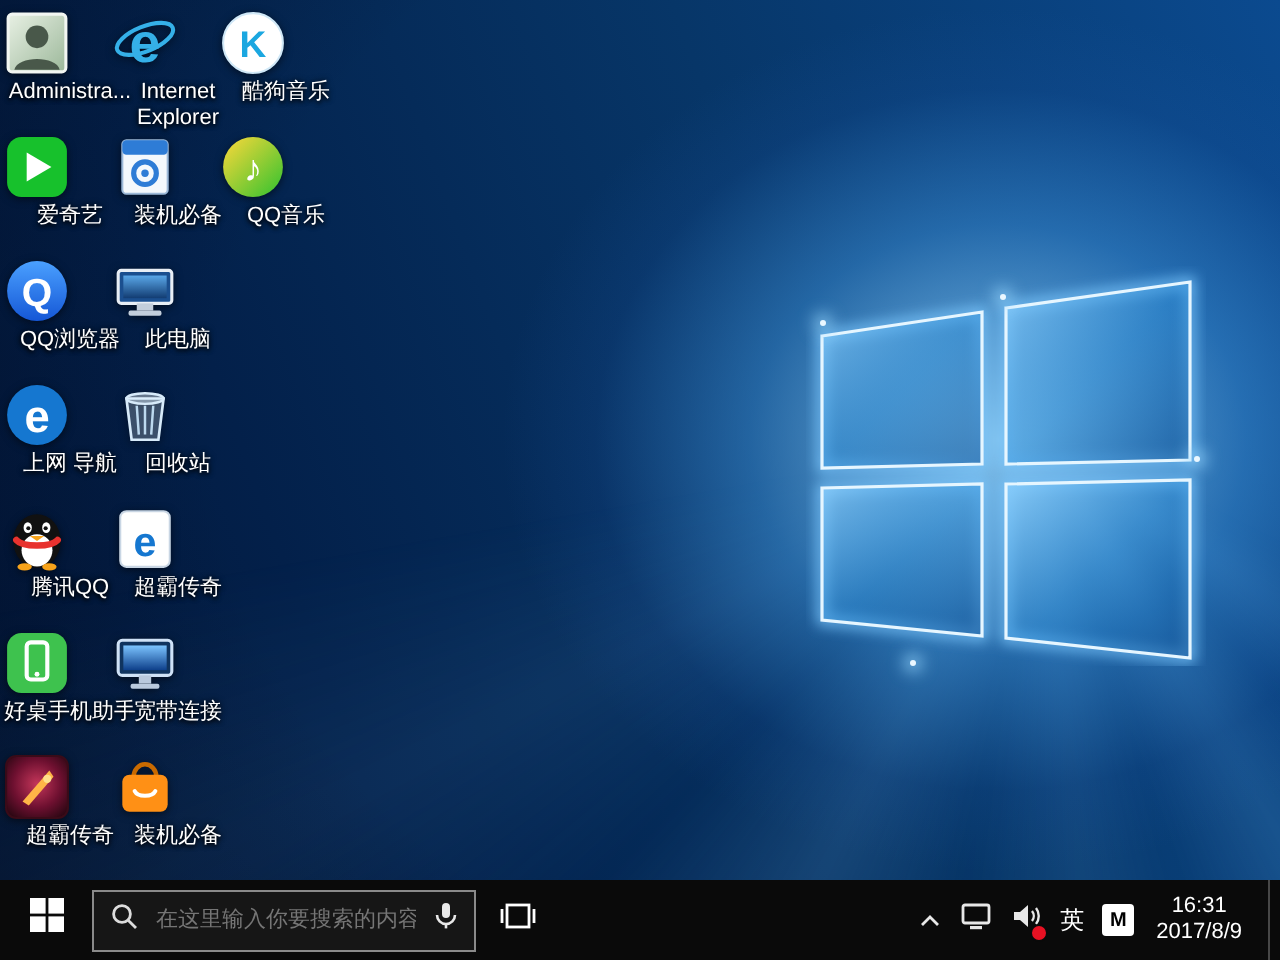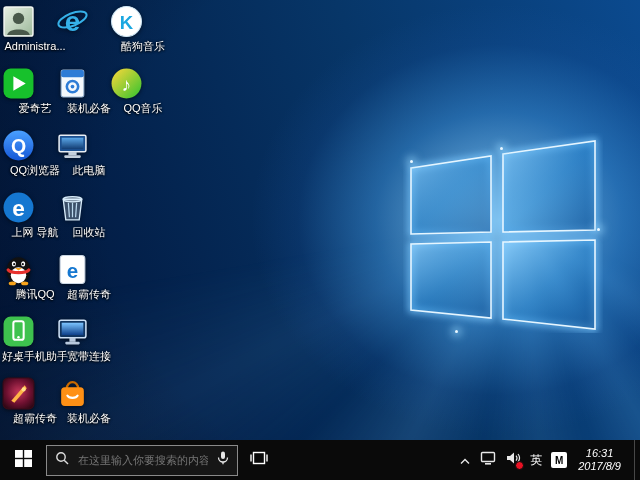--- a/index.html
+++ b/index.html
@@ -46,21 +46,21 @@
     display:flex;align-items:center;padding:0 8px;gap:7px;box-sizing:border-box;}
   .search input{flex:1;background:transparent;border:none;outline:none;
     color:#a6a6a6;font-size:11px;font-family:"Liberation Sans",sans-serif;min-width:0;}
   .taskview{width:42px;height:40px;display:flex;align-items:center;justify-content:center;}
   .spacer{flex:1;}
   .tray{display:flex;align-items:center;gap:9px;height:40px;}
   .tray-item{display:flex;align-items:center;justify-content:center;position:relative;}
   .ime{color:#fff;font-size:12px;}
   .ime-badge{width:16px;height:16px;background:#fff;color:#000;font-size:10px;font-weight:bold;
     display:flex;align-items:center;justify-content:center;border-radius:2px;}
-  .clock{text-align:center;color:#fff;font-size:11px;line-height:13px;margin:0 4px 0 2px;font-style:italic;}
+  .clock{text-align:center;color:#fff;font-size:11px;line-height:13px;margin:0 4px 0 2px;}
   .edge{width:5px;height:40px;border-left:1px solid rgba(255,255,255,0.25);}
   .red-dot{position:absolute;right:-3px;bottom:-1px;width:7px;height:7px;border-radius:50%;
     background:#e81123;border:1px solid #0a0a0a;}
 </style>
 </head>
 <body>
 
 <div class="desktop">
   <div class="wp-base"></div>
   <div class="wp-rays"></div>
@@ -201,20 +201,21 @@
       <div class="lbl">超霸传奇</div>
     </div>
 
     <div class="cell">
       <div class="ico">
         <svg viewBox="0 0 32 32">
             <text x="16" y="25" text-anchor="middle" font-size="27" font-weight="bold" fill="#35b0e8" font-family="Liberation Sans, sans-serif">e</text>
             <ellipse cx="16" cy="14" rx="14.5" ry="6" fill="none" stroke="#35b0e8" stroke-width="2" transform="rotate(-22 16 14)"></ellipse>
           </svg>
       </div>
+      <div class="lbl">Internet Explorer</div>
     </div>
 
     <div class="cell">
       <div class="ico">
         <svg viewBox="0 0 32 32">
             <rect x="5" y="3" width="22" height="26" rx="2" fill="#f4f8fc" stroke="#9db9d8"></rect>
             <rect x="5" y="3" width="22" height="7" rx="2" fill="#2e7cd6"></rect>
             <circle cx="16" cy="19" r="5.5" fill="none" stroke="#2e7cd6" stroke-width="2.5"></circle>
             <circle cx="16" cy="19" r="1.8" fill="#2e7cd6"></circle>
           </svg>

